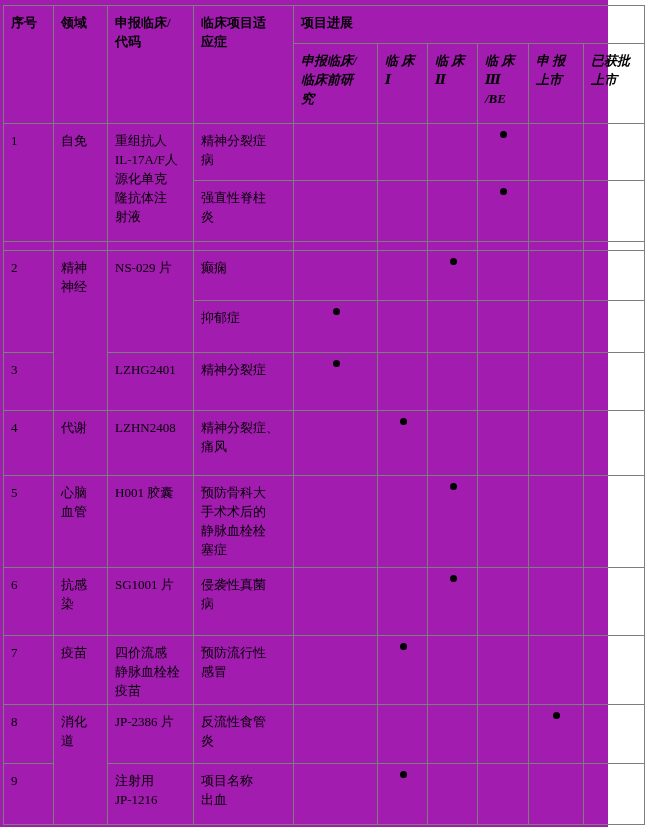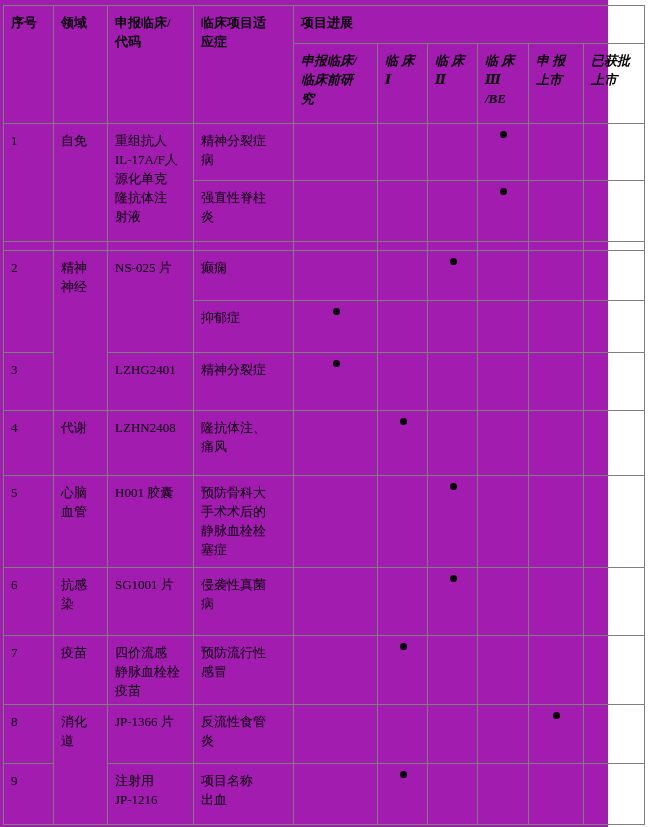--- a/index.html
+++ b/index.html
@@ -155,21 +155,21 @@
           <td></td>
           <td></td>
           <td></td>
           <td></td>
     </tr>
 
     <tr class="rh-2a">
       <td rowspan="2" class="seq">2</td>
       <td rowspan="3">精神
 神经</td>
-      <td rowspan="2">NS-025 片</td>
+      <td rowspan="2">NS-029 片</td>
       <td>癫痫</td>
       <td class="progress"></td>
       <td class="progress"></td>
       <td class="progress"><span class="dot"></span></td>
       <td class="progress"></td>
       <td class="progress"></td>
       <td class="progress"></td>
     </tr>
 
     <tr class="rh-2b">
@@ -191,21 +191,21 @@
       <td class="progress"></td>
       <td class="progress"></td>
       <td class="progress"></td>
       <td class="progress"></td>
     </tr>
 
     <tr class="rh-4">
       <td class="seq">4</td>
       <td>代谢</td>
       <td>LZHN2408</td>
-      <td>隆抗体注、
+      <td>精神分裂症、
 痛风</td>
       <td class="progress"></td>
       <td class="progress"><span class="dot"></span></td>
       <td class="progress"></td>
       <td class="progress"></td>
       <td class="progress"></td>
       <td class="progress"></td>
     </tr>
 
     <tr class="rh-5">
@@ -253,21 +253,21 @@
       <td class="progress"></td>
       <td class="progress"></td>
       <td class="progress"></td>
       <td class="progress"></td>
     </tr>
 
     <tr class="rh-8">
       <td class="seq">8</td>
       <td rowspan="2">消化
 道</td>
-      <td>JP-1366 片</td>
+      <td>JP-2386 片</td>
       <td>反流性食管
 炎</td>
       <td class="progress"></td>
       <td class="progress"></td>
       <td class="progress"></td>
       <td class="progress"></td>
       <td class="progress"><span class="dot"></span></td>
       <td class="progress"></td>
     </tr>
 

